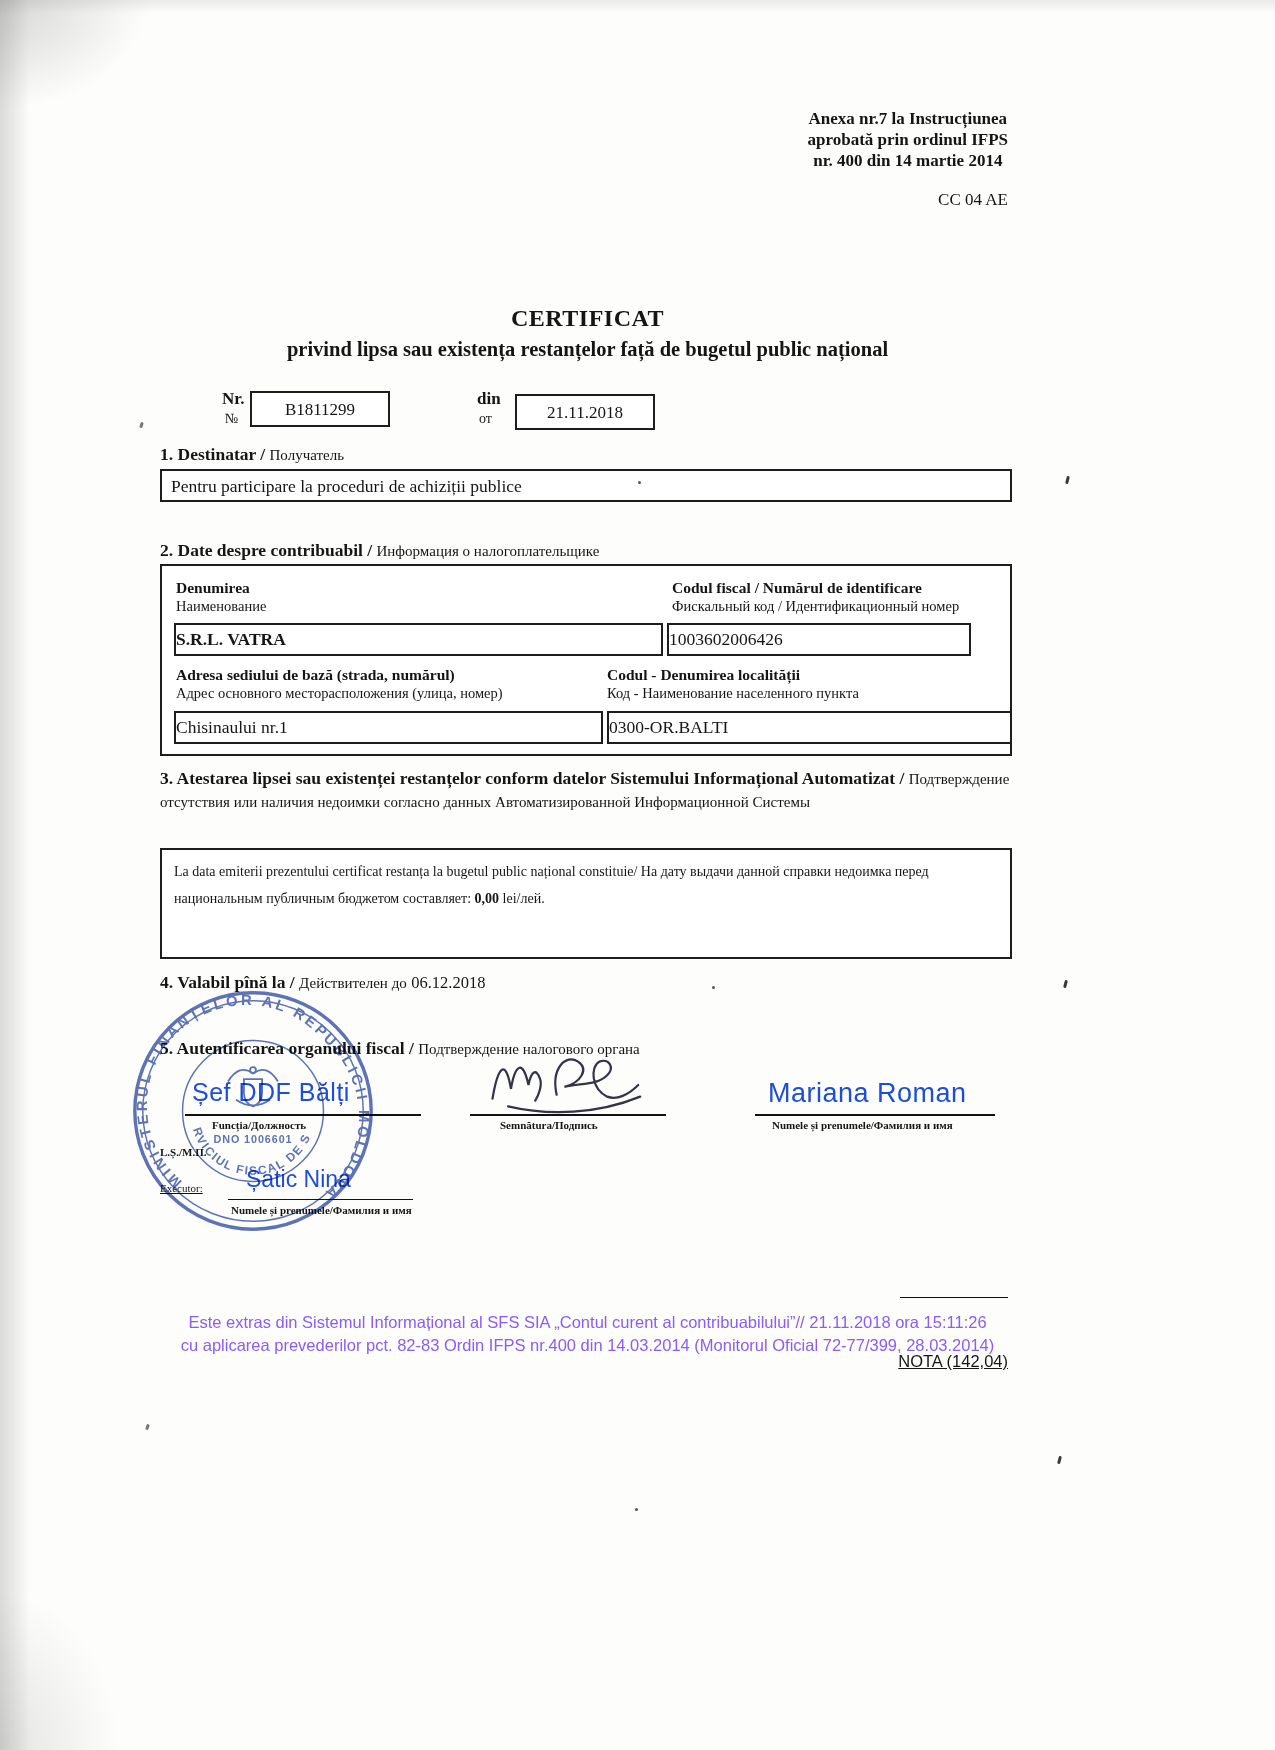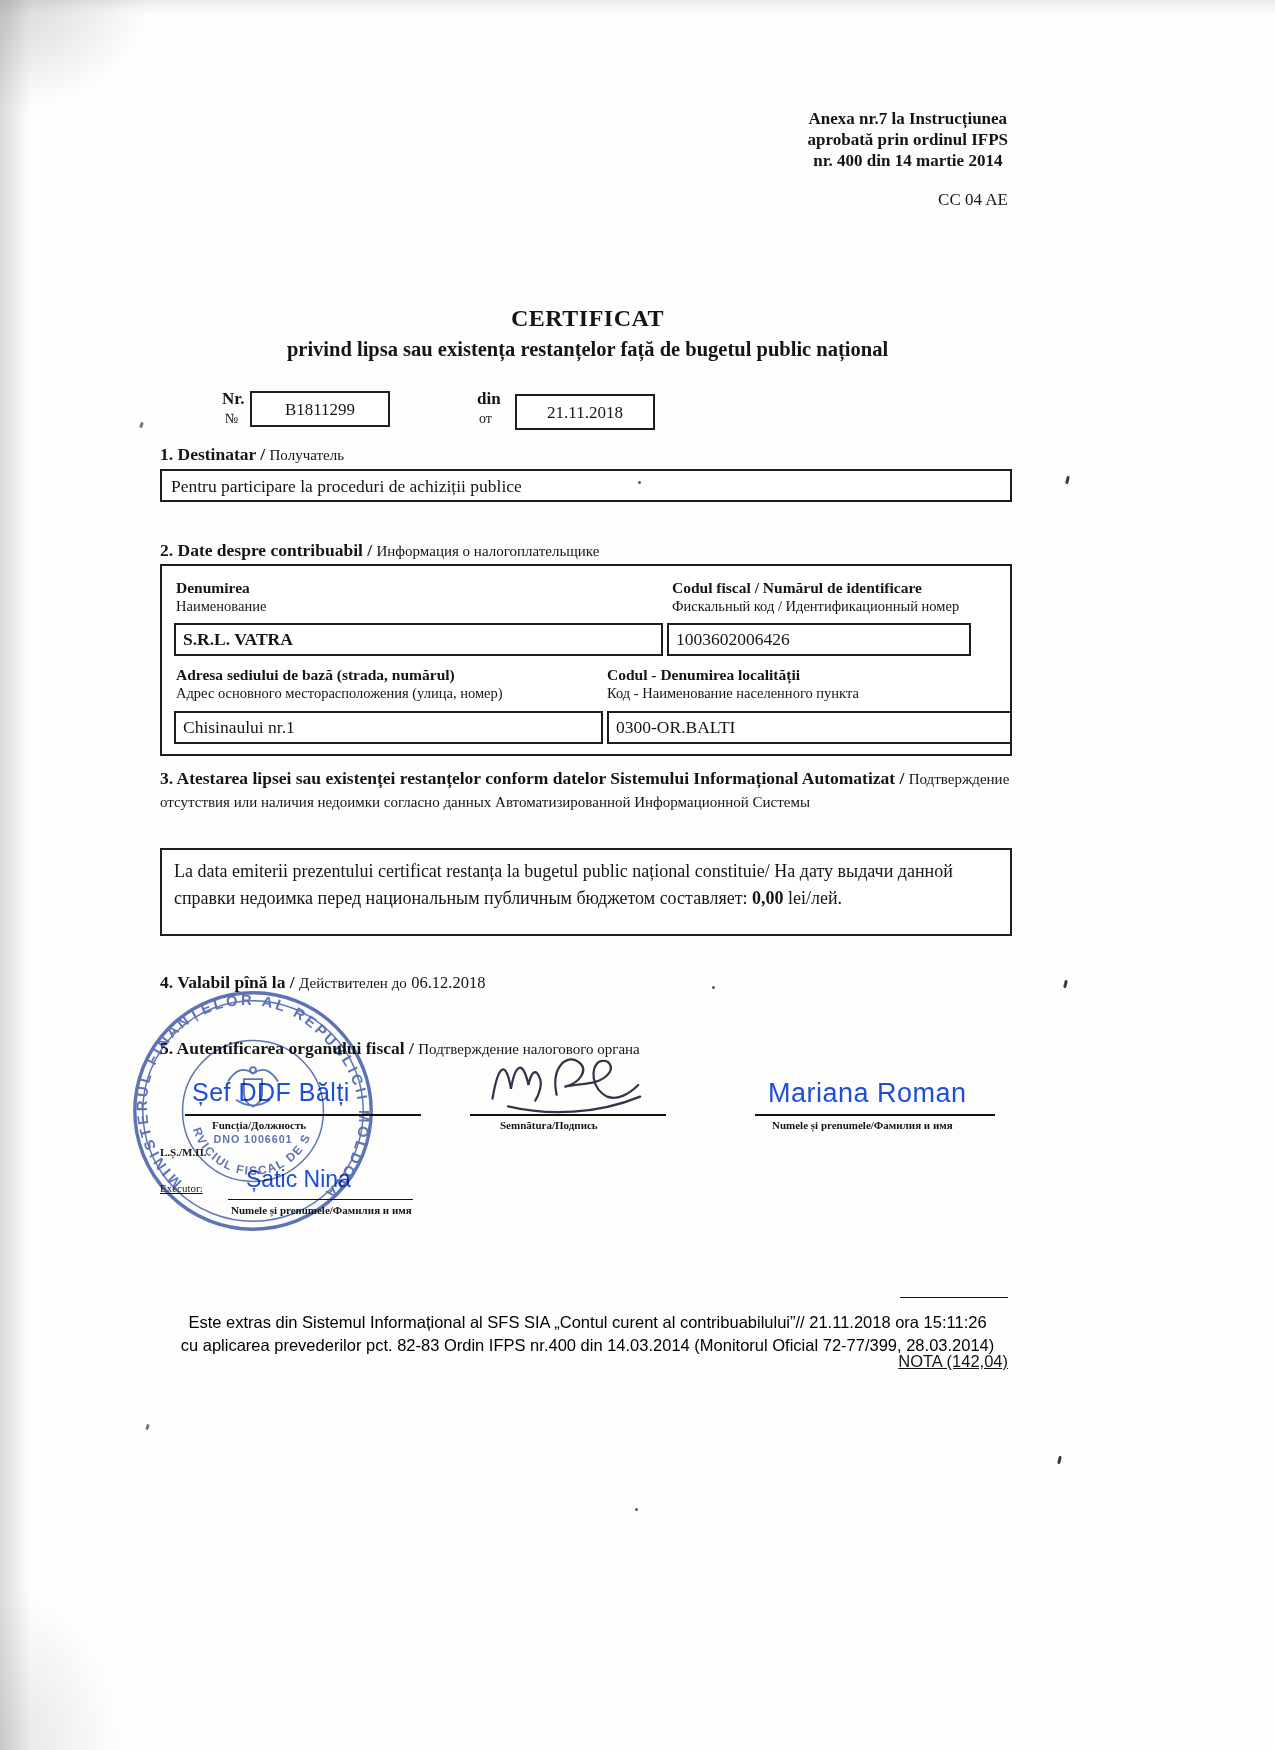--- a/index.html
+++ b/index.html
@@ -45,33 +45,33 @@
   .s1-heading { left:160px; top:444px; }
   .s1-box { left:160px; top:469px; width:852px; height:33px; border:2px solid #1d1d1d;
     padding-left:9px; line-height:30px; font-size:17.5px; background:#fff; }
 
   .s2-heading { left:160px; top:540px; }
   .s2-box { left:160px; top:564px; width:852px; height:192px; border:2.5px solid #1d1d1d; background:#fff; }
   .s2-box .lbl { position:absolute; line-height:18px; }
   .s2-box .lbl .ro { font-weight:bold; font-size:15.5px; display:block; }
   .s2-box .lbl .ru { font-size:14.5px; display:block; }
   .inner-box { position:absolute; border:2px solid #1d1d1d; height:33px; line-height:29px;
-    font-size:17.5px; padding-left:7px; background:#fff; }
+    font-size:17.5px; background:#fff; }
   .name-lbl { left:14px; top:13px; }
   .fiscal-lbl { left:510px; top:13px; }
   .name-box { left:12px; top:57px; width:489px; font-weight:bold; }
   .fiscal-box { left:505px; top:57px; width:304px; }
   .addr-lbl { left:14px; top:100px; }
   .loc-lbl { left:445px; top:100px; }
   .addr-box { left:12px; top:145px; width:429px; }
   .loc-box { left:445px; top:145px; width:405px; }
 
   .s3-heading { left:160px; top:768px; width:858px; line-height:21.5px; }
-  .s3-box { left:160px; top:848px; width:852px; height:88px; border:2px solid #1d1d1d;
-    padding:8px 12px; font-size:18px; line-height:27px; background:#fff; }
+  .s3-box { left:160px; top:848px; width:852px; height:111px; border:2px solid #1d1d1d;
+    padding:8px 12px; font-size:14px; line-height:27px; background:#fff; }
 
   .s4-heading { left:160px; top:972px; }
   .s4-heading .date { font-weight:normal; font-size:16.5px; }
   .s5-heading { left:160px; top:1038px; }
 
   .hand { font-family:"Liberation Sans", sans-serif; color:#1d4ed8; }
   .position-name { left:192px; top:1078px; font-size:25px; letter-spacing:.5px; }
   .person-name { left:768px; top:1078px; font-size:27px; letter-spacing:.5px; }
   .executor-name { left:246px; top:1166px; font-size:23px; }
 
@@ -88,21 +88,21 @@
   .exec-sub { left:231px; top:1204px; }
 
   .ls-label { left:160px; top:1146px; font-weight:bold; font-size:11px; }
   .executor-label { left:160px; top:1182px; font-size:11px;text-decoration:underline; }
 
   .stamp { left:128px; top:986px; width:250px; height:250px; mix-blend-mode:multiply; opacity:.82; }
   .signature-svg { left:478px; top:1050px; width:200px; height:68px; }
 
   .nota-topline { left:900px; top:1297px; width:108px; border-top:1.5px solid #111; height:0; }
   .footer-lines { left:120px; top:1311px; width:935px; text-align:center;
-    font-family:"Liberation Sans", sans-serif; font-size:16.5px; line-height:22.5px; color:#000000; }
+    font-family:"Liberation Sans", sans-serif; font-size:16.5px; line-height:22.5px; color:#8b5cf6; }
   .nota { left:120px; top:1352px; width:888px; text-align:right;
     font-family:"Liberation Sans", sans-serif; font-size:16.5px; text-decoration:underline; }
 
   
   .speck { position:absolute; background:#3a3a3a; }
   .apostrophe { width:3px; height:8px; border-radius:2px; transform:rotate(14deg); }
   .dot { width:3px; height:3px; border-radius:50%; background:#555; }
   .comma { width:3px; height:6px; border-radius:2px; background:#777; transform:rotate(20deg); }
 </style>
 </head>

